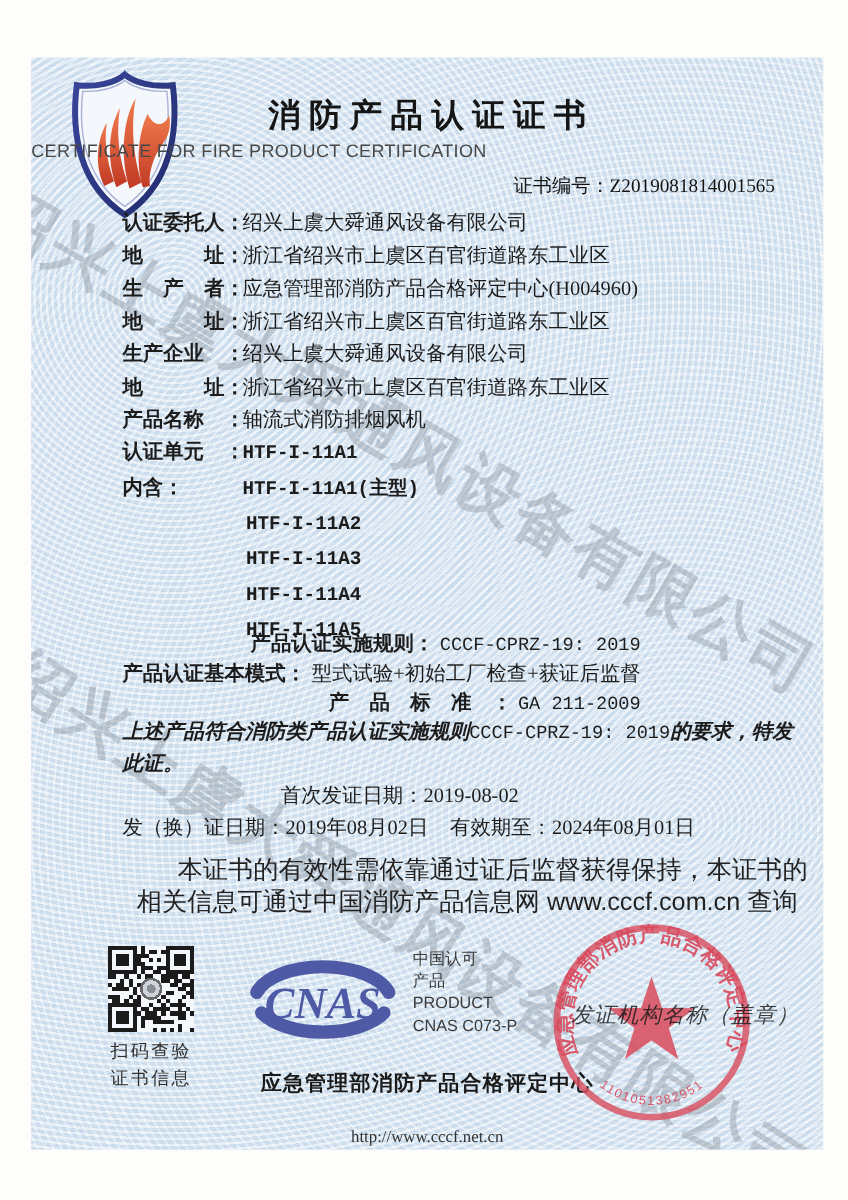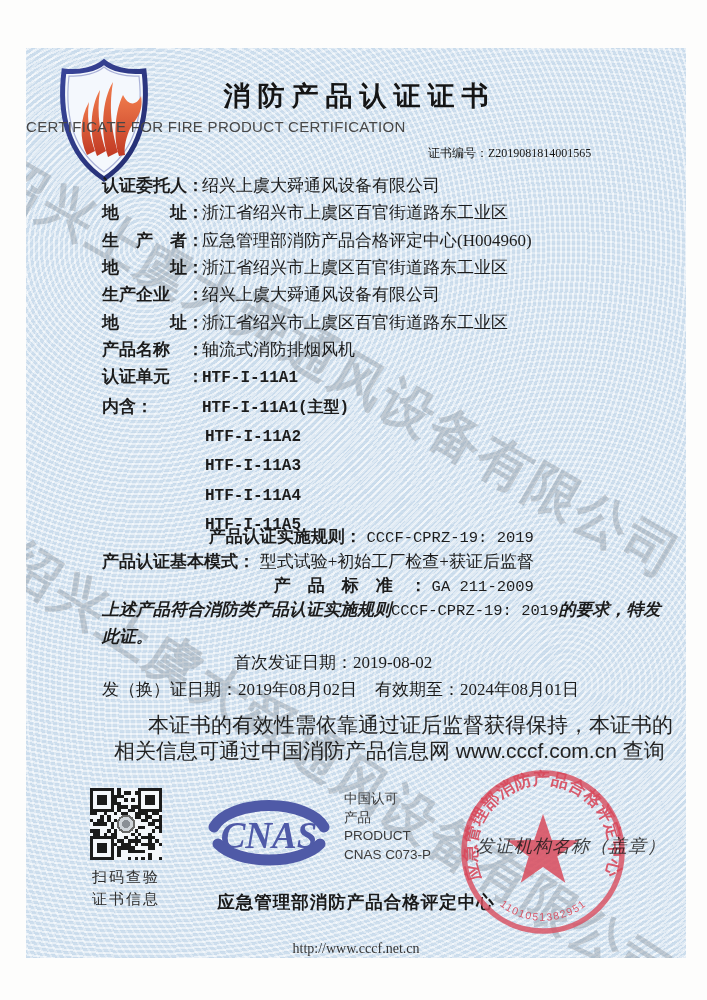--- a/index.html
+++ b/index.html
@@ -18,21 +18,21 @@
   .wm2{left:4px;top:478px;transform:rotate(33deg);}
   .content{position:absolute;inset:0;z-index:2;}
   
   .logo{position:absolute;left:28px;top:8px;}
   .title{position:absolute;left:0;right:0;top:30px;text-align:center;
          font-family:"Liberation Serif",serif;font-weight:bold;font-size:27px;color:#151515;
          letter-spacing:7px;padding-left:7px;}
   .subtitle{position:absolute;left:0;right:0;top:70px;text-align:left;
          font-size:15px;color:#474747;letter-spacing:.3px;}
   .certno{position:absolute;left:402px;top:97px;font-family:"Liberation Serif",serif;
-         font-size:12px;color:#131313;}
+         font-size:16px;color:#131313;}
   
   .fields{position:absolute;left:76px;top:124px;font-size:17px;color:#1c1c1c;}
   .frow{line-height:27.35px;white-space:nowrap;}
   .flabel{display:inline-block;width:100px;font-weight:bold;font-family:"Liberation Sans",sans-serif;}
   .flabel.right{text-align:left;}
   .fvalue{font-family:"Liberation Serif",serif;}
   .fvalue.mono{font-family:"Liberation Mono",monospace;font-size:16px;font-weight:bold;}
   .indent{padding-left:103px;}
   .rules{position:absolute;left:76px;top:477px;font-size:17px;color:#1c1c1c;}
   .rrow{line-height:24px;white-space:nowrap;text-align:right;}

